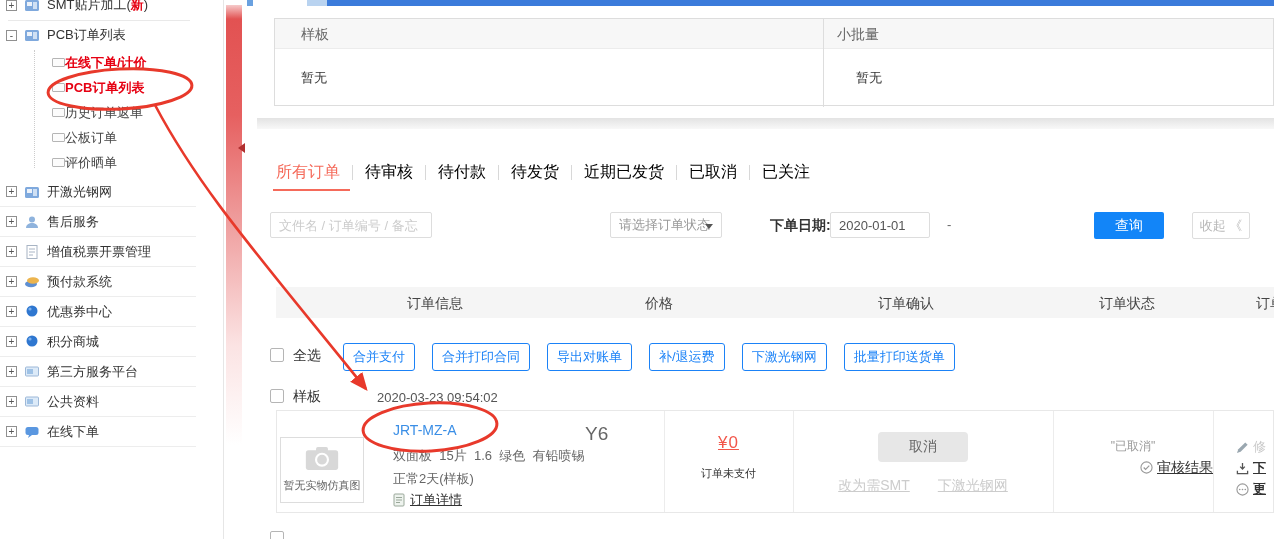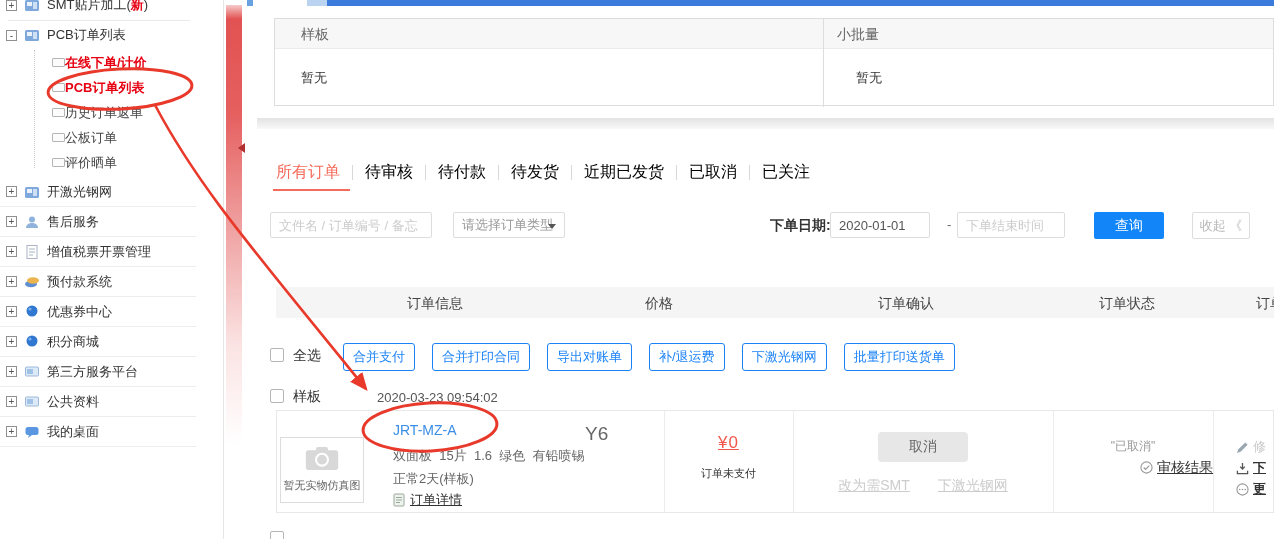--- a/index.html
+++ b/index.html
@@ -274,21 +274,21 @@
       <span>公共资料</span>
     </div>
     <div class="srow">
       <span class="exp">+</span>
       <span class="sicon">
           <svg width="16" height="16">
             <rect x="1.5" y="3" width="13" height="8" rx="2.5" fill="#5a97e0"></rect>
             <path d="M5 11l-1 3 4-3z" fill="#5a97e0"></path>
           </svg>
         </span>
-      <span>我的桌面</span>
+      <span>在线下单</span>
     </div>
   </div>
 
   <div class="side-vline"></div>
 </div>
 <div class="red-strip"></div>
 <div class="collapse-tri"></div>
 
 <div id="topcard">
   <div class="hdr"></div>
@@ -313,28 +313,27 @@
     <div class="tab">待发货</div>
     <div class="tabsep"></div>
     <div class="tab">近期已发货</div>
     <div class="tabsep"></div>
     <div class="tab">已取消</div>
     <div class="tabsep"></div>
     <div class="tab">已关注</div>
   </div>
 
   <input class="f-input" style="left: 13px; width: 162px;" placeholder="文件名 / 订单编号 / 备忘">
-  <div class="f-select" style="left:196px;width:112px">
-    <span>请选择订单类型</span>
+  <div class="f-select" style="left:353px;width:112px">
+    <span>请选择订单状态</span>
     <span class="caret"></span>
   </div>
   <span class="f-label">下单日期:</span>
   <input class="f-input" style="left: 573px; width: 100px;" value="2020-01-01">
   <span class="f-dash">-</span>
-  <input class="f-input" style="left: 700px; width: 108px;" placeholder="下单结束时间">
   <button class="btn-query">查询</button>
   <button class="btn-collapse">收起 《</button>
 
   <div class="thead">
     <span class="th" style="left:159px">订单信息</span>
     <span class="th" style="left:383px">价格</span>
     <span class="th" style="left:630px">订单确认</span>
     <span class="th" style="left:851px">订单状态</span>
     <span class="th noshift" style="left:980px">订单操作</span>
   </div>

